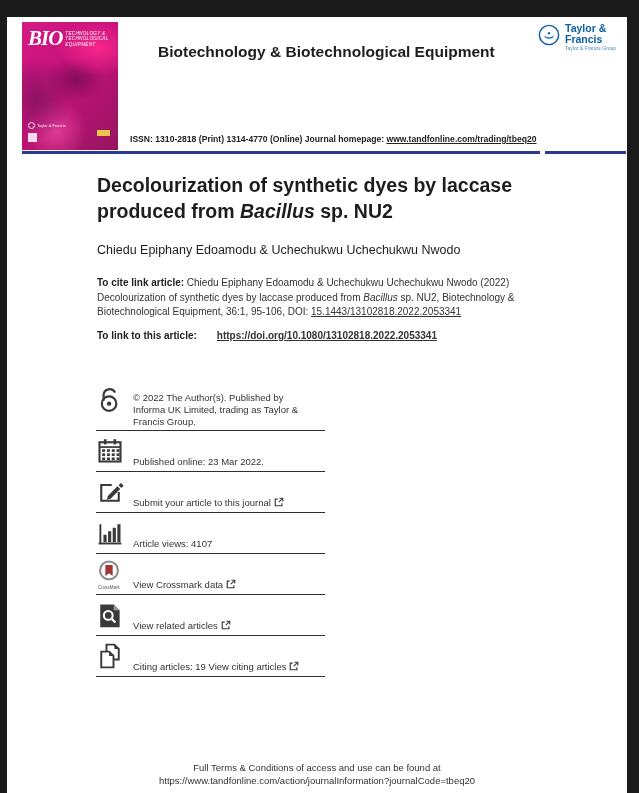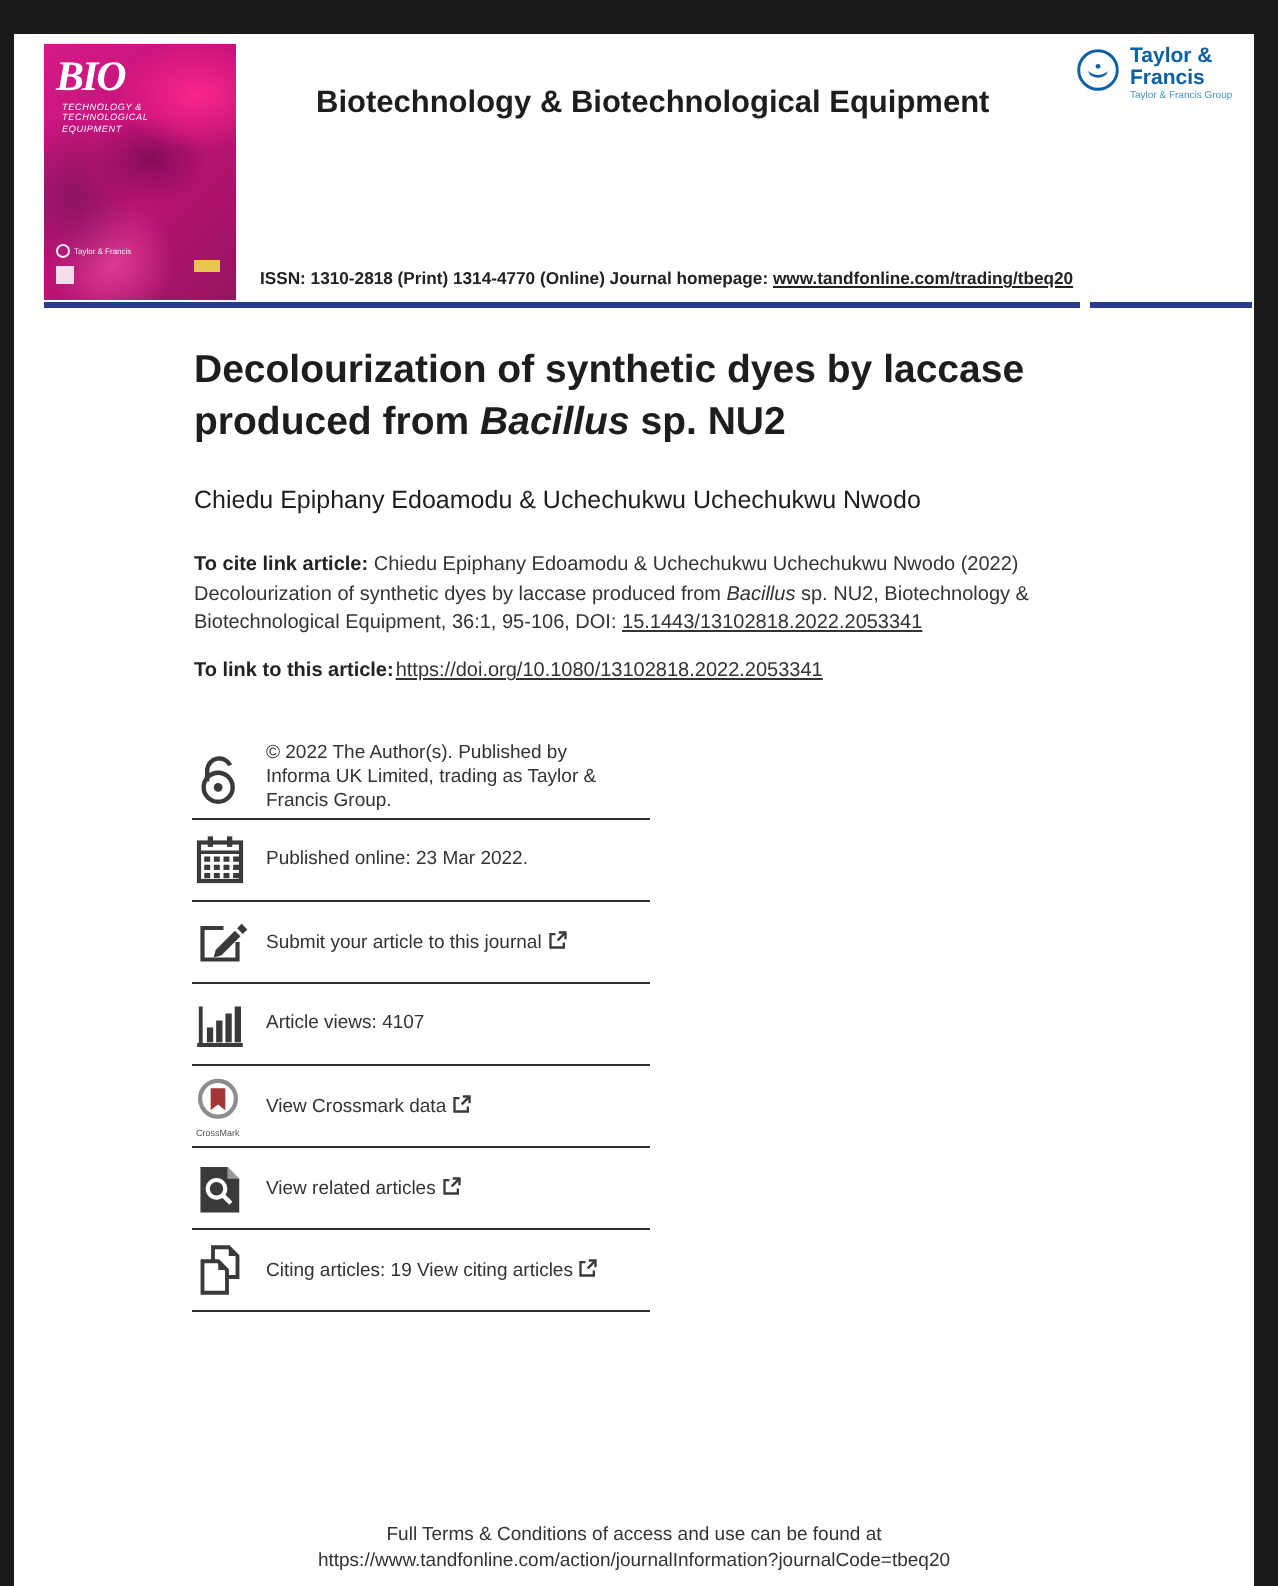--- a/index.html
+++ b/index.html
@@ -19,21 +19,21 @@
   .cover {
     position:absolute; left:15px; top:5px; width:96px; height:128px;
     background:
       radial-gradient(60px 40px at 80% 20%, rgba(255,40,140,.9), rgba(255,40,140,0) 70%),
       radial-gradient(50px 60px at 15% 60%, rgba(120,20,90,.75), rgba(120,20,90,0) 70%),
       radial-gradient(40px 30px at 55% 45%, rgba(90,10,70,.6), rgba(90,10,70,0) 75%),
       radial-gradient(45px 45px at 35% 85%, rgba(235,70,160,.8), rgba(235,70,160,0) 70%),
       linear-gradient(135deg,#d51a85 0%,#c4117a 45%,#96155f 100%);
     color:#fff; overflow:hidden;
   }
-  .cover-head { position:absolute; left:6px; top:6px; display:flex; align-items:flex-start;flex-direction:column; }
+  .cover-head { position:absolute; left:6px; top:6px; display:flex; align-items:flex-start; }
   .cover-big { font-size:21px; font-style:italic; font-weight:bold; letter-spacing:-1px; line-height:20px; font-family:"Liberation Serif", serif; }
   .cover-small { margin-left:3px; margin-top:3px; font-size:4.6px; font-style:italic; letter-spacing:.3px; line-height:5.4px; text-transform:uppercase; }
   .cover-foot { position:absolute; left:6px; bottom:8px; font-size:4px; }
   .cover-tf { display:flex; align-items:center; gap:2px; margin-bottom:4px; opacity:.9; }
   .cover-tf-circ { width:7px; height:7px; border:1px solid #fff; border-radius:50%; }
   .cover-sq { width:9px; height:9px; background:#fff; opacity:.85; }
   .cover-badge { position:absolute; right:8px; bottom:14px; width:13px; height:6px; background:#e8c64a; }
 
   .brand { position:absolute; left:531px; top:6px; display:flex; align-items:flex-start; gap:5px; }
   .brand-circle { flex:0 0 auto; margin-top:1px; }
@@ -52,27 +52,27 @@
   
   .article-title { position:absolute; left:90px; top:155px; width:480px; font-size:19.5px; font-weight:bold; color:#1d1d1f; line-height:26px; }
   .article-title em { font-style:italic; }
   .authors { position:absolute; left:90px; top:226px; font-size:12.5px; font-weight:normal; color:#1d1d1f; }
 
   .cite-block { position:absolute; left:90px; top:259px; width:466px; font-size:10px; line-height:14.6px; color:#333; }
   .cite-block b { color:#222; }
   .cite-block a { color:#333; text-decoration:underline; }
   .tolink { position:absolute; left:90px; top:313px; font-size:10px; color:#333; }
   .tolink b { color:#222; }
-  .tolink a { color:#333; text-decoration:underline; margin-left:1px; }
+  .tolink a { color:#333; text-decoration:underline; margin-left:20px;font-weight:bold; }
 
   
   .info-list { position:absolute; left:89px; top:351px; width:229px; }
   .info-row { display:flex; align-items:center; min-height:41px; border-bottom:1.5px solid #2e2e2e; padding:3px 0; }
   .info-icon { flex:0 0 37px; display:flex; flex-direction:column; align-items:flex-start; }
-  .info-text { font-size:9.5px; line-height:11.8px; color:#333; }
+  .info-text { font-size:9.5px; line-height:11.8px; color:#333;margin-top:21px; }
   .ext { display:inline-block; vertical-align:-1px; margin-left:3px; }
   .cm-label { font-size:4.5px; color:#555; margin-top:0px; margin-left:2px; }
   svg.glyph { display:block; }
 
   
   .footer { position:absolute; left:0; top:744px; width:100%; text-align:center; font-size:9.5px; line-height:13px; color:#333; }
 </style>
 </head>
 <body>
 

